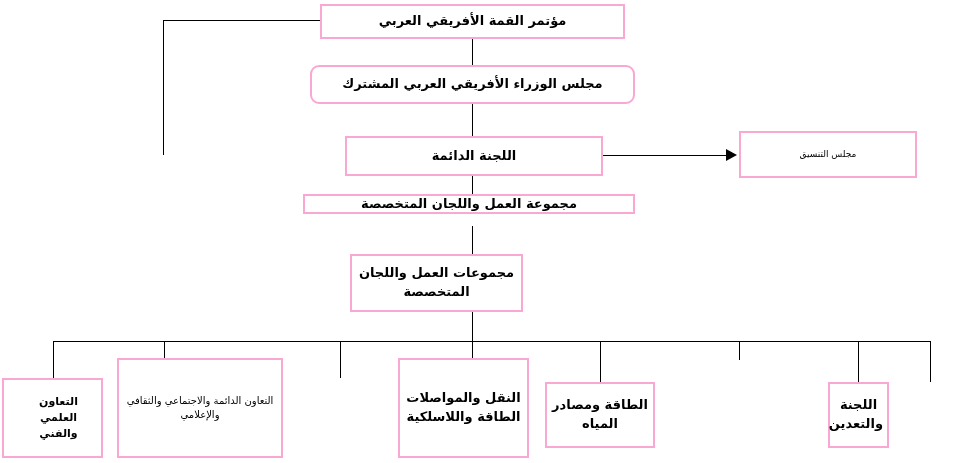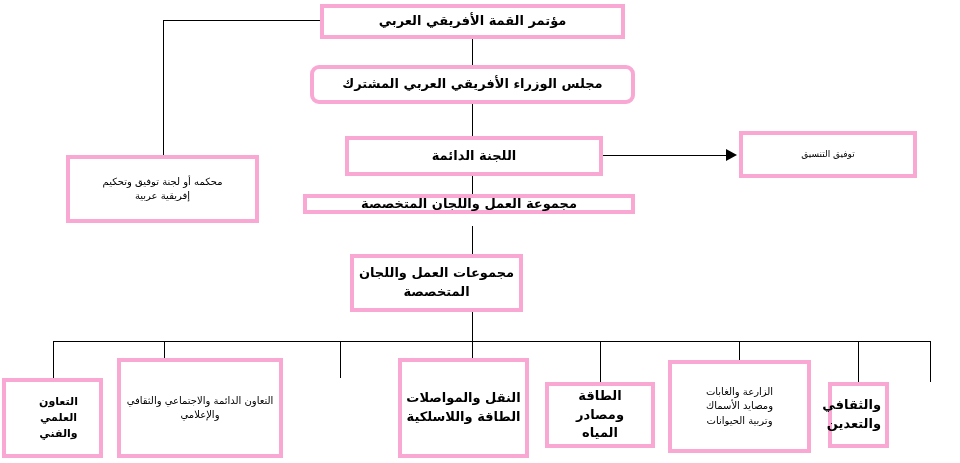--- a/index.html
+++ b/index.html
@@ -12,21 +12,21 @@
     position: relative;
     width: 960px;
     height: 463px;
     background: #ffffff;
     font-family: "DejaVu Sans", "Liberation Sans", sans-serif;
     overflow: hidden;
   }
   .node {
     position: absolute;
     box-sizing: border-box;
-    border: 4px solid #f9a8d4;
+    border: 2px solid #f9a8d4;
     background: #ffffff;
     display: flex;
     align-items: center;
     justify-content: center;
     text-align: center;
     direction: rtl;
     color: #000000;
     line-height: 1.45;
     padding: 2px 4px;
     z-index: 3;
@@ -95,27 +95,23 @@
 
   <div class="node bold t13" style="left:310px; top:65px; width:325px; height:39px;border-radius:9px;">
     <span class="node-label">مجلس الوزراء الأفريقي العربي المشترك</span>
   </div>
 
   <div class="node bold t13" style="left:345px; top:136px; width:258px; height:40px;">
     <span class="node-label">اللجنة الدائمة</span>
   </div>
 
   <div class="node t9" style="left:739px; top:131px; width:178px; height:47px;">
-    <span class="node-label">توفيق التنسيق</span>
+    <span class="node-label">مجلس التنسيق</span>
   </div>
 
-  <div class="node t10" style="left:66px; top:155px; width:193px; height:68px;">
-    <span class="node-label">محكمه أو لجنة توفيق وتحكيم
-إفريقية عربية</span>
-  </div>
 
   <div class="node bold t13" style="left:303px; top:194px; width:332px; height:20px;">
     <span class="node-label">مجموعة العمل واللجان المتخصصة</span>
   </div>
 
   <div class="node bold t13" style="left:350px; top:254px; width:173px; height:58px;">
     <span class="node-label">مجموعات العمل واللجان
 المتخصصة</span>
   </div>
 
@@ -132,25 +128,20 @@
   <div class="node bold t13" style="left:398px; top:358px; width:131px; height:100px;">
     <span class="node-label">النقل والمواصلات
 الطاقة واللاسلكية</span>
   </div>
 
   <div class="node bold t13" style="left:545px; top:382px; width:110px; height:66px;">
     <span class="node-label">الطاقة ومصادر
 المياه</span>
   </div>
 
-  <div class="node t10" style="left:668px; top:360px; width:143px; height:93px;">
-    <span class="node-label">الزارعة والغابات
-ومصايد الأسماك
-وتربية الحيوانات</span>
-  </div>
 
   <div class="node bold t13" style="left:828px; top:382px; width:61px; height:66px;">
-    <span class="node-label">والثقافي
+    <span class="node-label">اللجنة
 والتعدين</span>
   </div>
 
 
 </div>
 
 </body></html>

